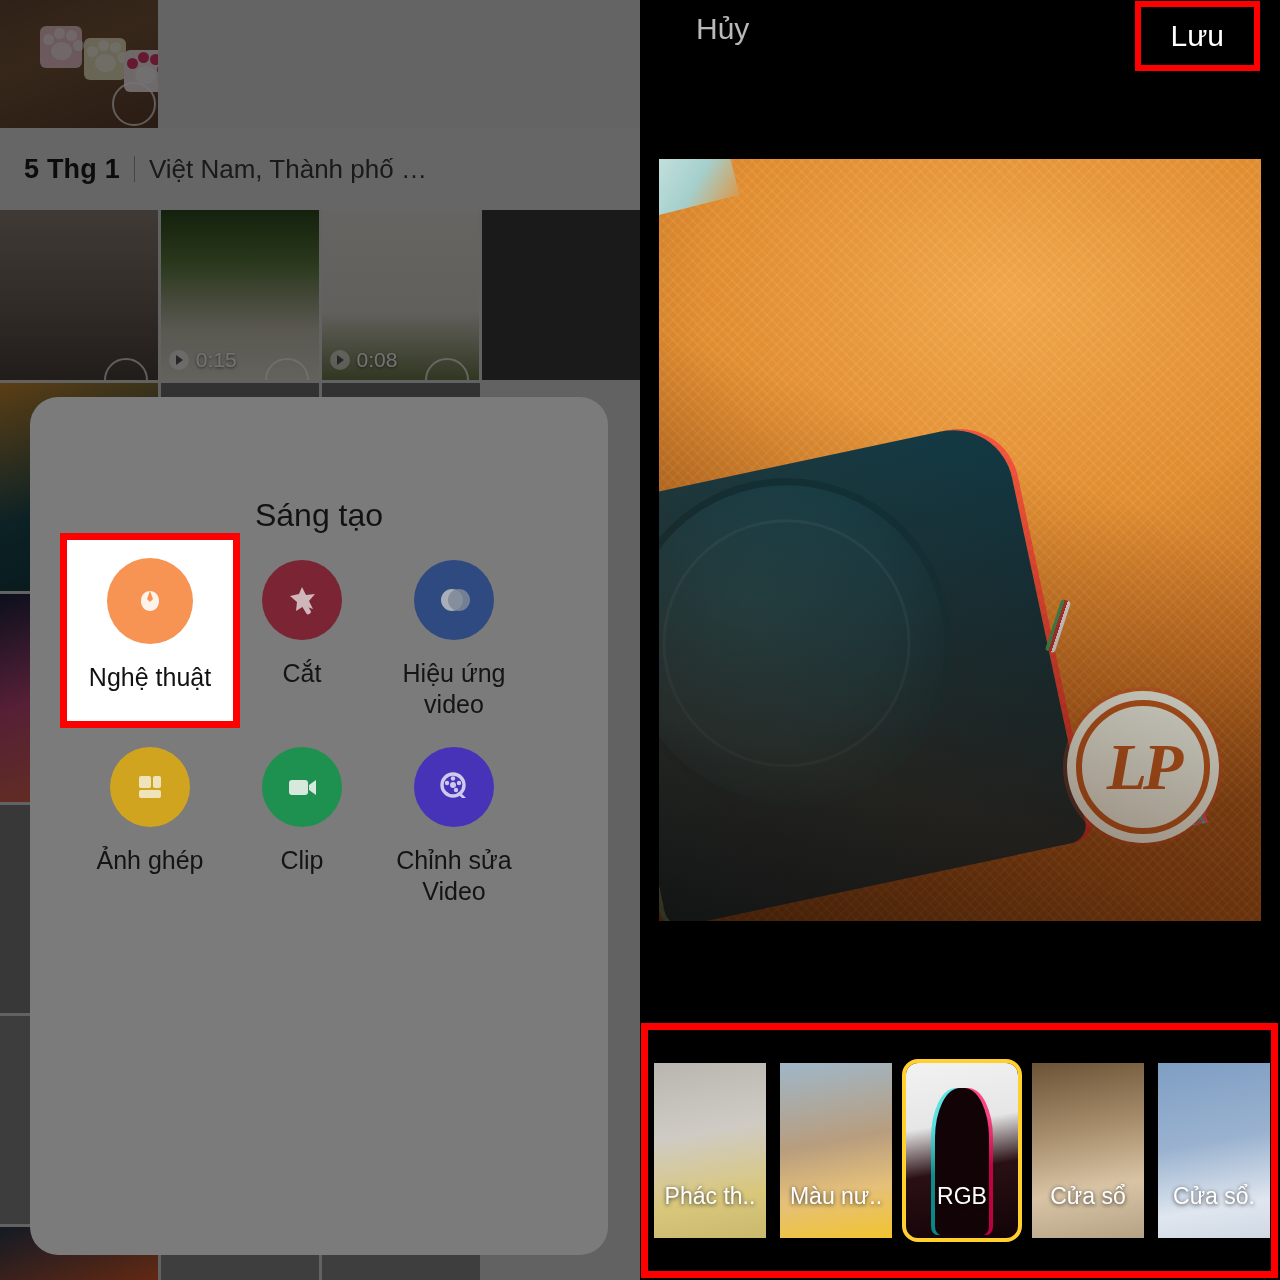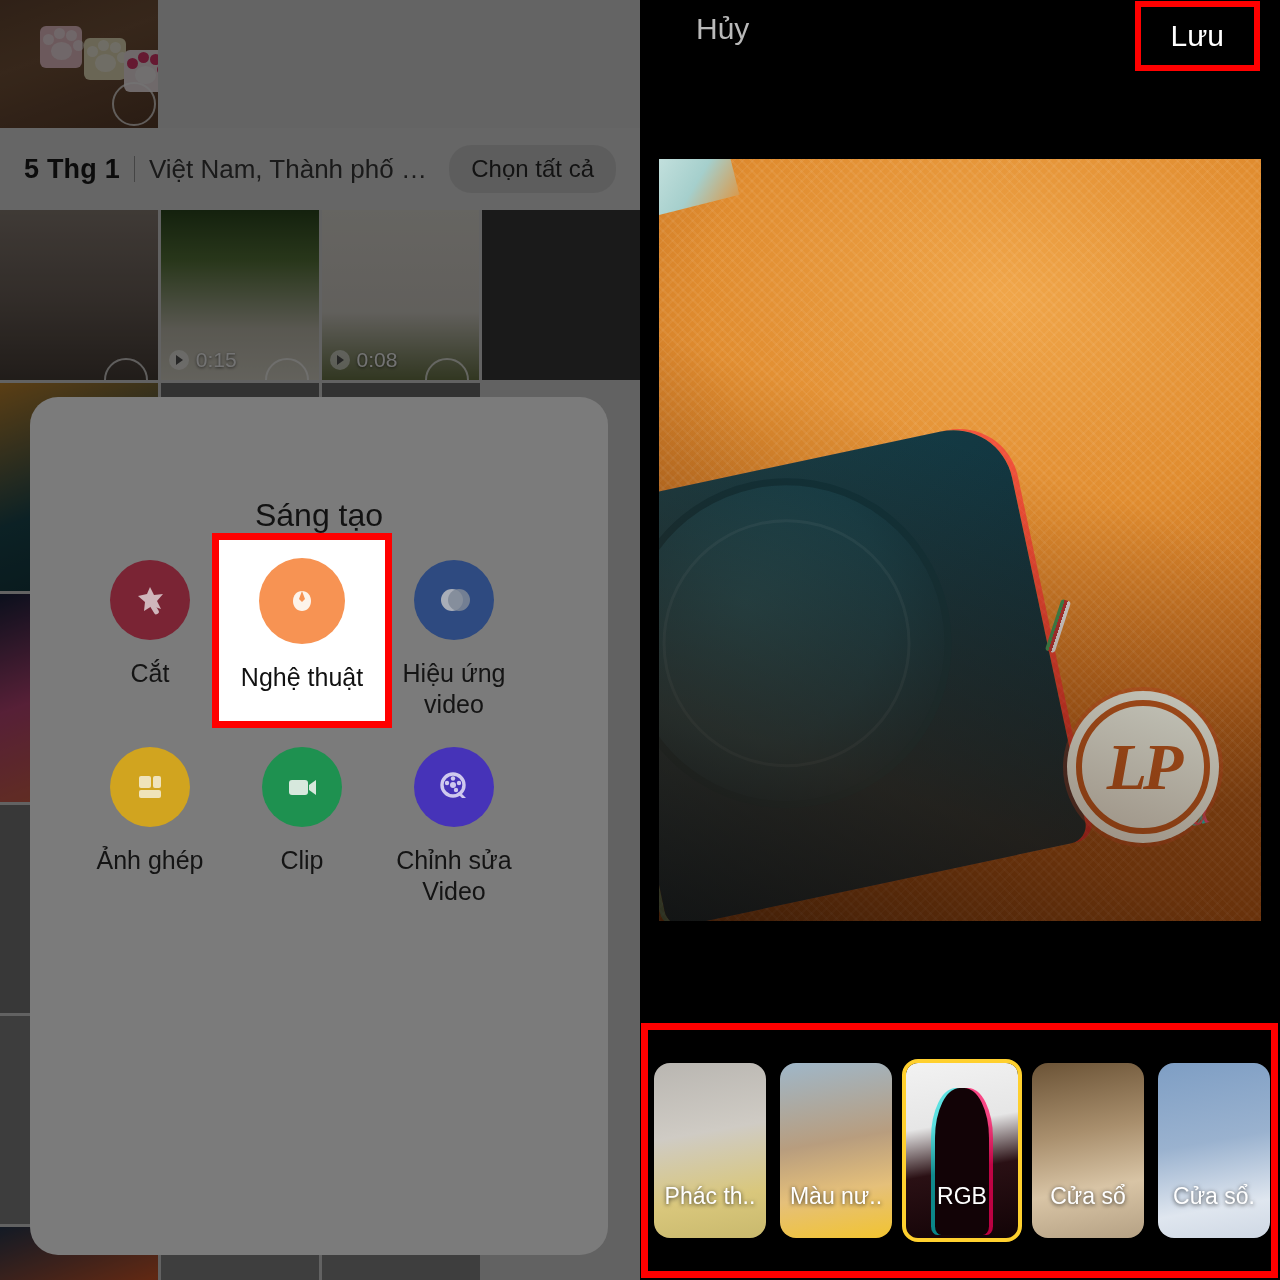--- a/index.html
+++ b/index.html
@@ -194,21 +194,21 @@
     position:absolute; left:641px; bottom:2px; width:637px; height:255px;
     border:7px solid #ff0000;
   }
   .filter-strip {
     position:absolute; inset:0; background:#000;
     display:flex; align-items:center; gap:14px; padding-left:6px;
     overflow:hidden;
   }
   .filter-card {
     position:relative; flex:0 0 auto;
-    width:112px; height:175px; border-radius:16px; overflow:hidden;
+    width:112px; height:175px; border-radius:0; overflow:hidden;
   }
   .filter-card.selected { outline:4px solid #ffd02e; border-radius:12px; }
   .fc-label {
     position:absolute; left:0; right:0; bottom:28px; text-align:center;
     color:#fff; font-size:23px; text-shadow:0 1px 4px rgba(0,0,0,.75);
     white-space:nowrap;
   }
   .f1 { background:linear-gradient(170deg,#b9b6b1 0%,#cfcbc4 40%,#d9c77c 75%,#c9b96d 100%);}
   .f2 { background:linear-gradient(170deg,#9fb7c9 0%,#b89d7e 45%,#e5c07a 72%,#f2c430 100%);padding-left:33px;}
   .f3 { background:linear-gradient(170deg,#f2f2f2 0%,#e6e6e6 35%,#2a1014 60%,#120306 100%);}
@@ -248,21 +248,20 @@
             <span class="d" style="left:33px;top:14px;background:#e0386e"></span>
         </div>
         <div class="circle-sel" style="left:112px;top:82px;width:44px;height:44px;"></div>
       </div>
     </div>
 
     <div class="gal-datebar">
       <span class="gal-date">5 Thg 1</span>
       <span class="gal-sep"></span>
       <span class="gal-loc">Việt Nam, Thành phố …</span>
-      <button class="gal-selall">Chọn tất cả</button>
     </div>
 
     <div class="gal-row2">
       <div class="gal-cell lamp">
         <div class="circle-sel" style="right:10px;bottom:-22px;width:44px;height:44px;"></div>
       </div>
       <div class="gal-cell drinks">
         <div class="vid-badge">
           <span class="play"></span>
           <span class="t">0:15</span>
@@ -298,38 +297,38 @@
 
     </div>
 
     <div class="scrim"></div>
 
     <div class="sheet">
       <div class="sheet-title">Sáng tạo</div>
 
       <div class="grid">
 
+        <div class="tile highlight">
+          <div class="ic" style="background:#f79353;width:86px;height:86px;">
+            <svg width="40" height="40" viewBox="0 0 40 40" aria-hidden="true">
+              <path d="M20 10 C15 10 11 14 11 20 C11 26 15 30 20 30 C25 30 29 26 29 20 C29 14 25 10 20 10 Z" fill="#fdf3ea"></path>
+              <path d="M20 10 L17 18 L20 21 L23 18 Z" fill="#f79353"></path>
+            </svg>
+          </div>
+          <div class="tile-label">Nghệ thuật</div>
+        </div>
+
         <div class="tile">
           <div class="ic" style="background:#7a2434;">
             <svg width="40" height="40" viewBox="0 0 40 40" aria-hidden="true">
               <path d="M20 7 L24 15 L33 14 L27 21 L31 29 L22 26 L14 31 L15 22 L8 16 L17 14 Z" fill="#cfb6bb"></path>
               <rect x="22" y="24" width="5" height="11" rx="2" fill="#cfb6bb" transform="rotate(-32 24 29)"></rect>
             </svg>
           </div>
           <div class="tile-label">Cắt</div>
-        </div>
-
-        <div class="tile highlight">
-          <div class="ic" style="background:#f79353;width:86px;height:86px;">
-            <svg width="40" height="40" viewBox="0 0 40 40" aria-hidden="true">
-              <path d="M20 10 C15 10 11 14 11 20 C11 26 15 30 20 30 C25 30 29 26 29 20 C29 14 25 10 20 10 Z" fill="#fdf3ea"></path>
-              <path d="M20 10 L17 18 L20 21 L23 18 Z" fill="#f79353"></path>
-            </svg>
-          </div>
-          <div class="tile-label">Nghệ thuật</div>
         </div>
 
         <div class="tile">
           <div class="ic" style="background:#2e4a80;">
             <svg width="44" height="44" viewBox="0 0 44 44" aria-hidden="true">
               <circle cx="20" cy="22" r="11" fill="#a9aeb8"></circle>
               <circle cx="27" cy="22" r="11" fill="#7f8896" opacity=".85"></circle>
             </svg>
           </div>
           <div class="tile-label">Hiệu ứng video</div>

